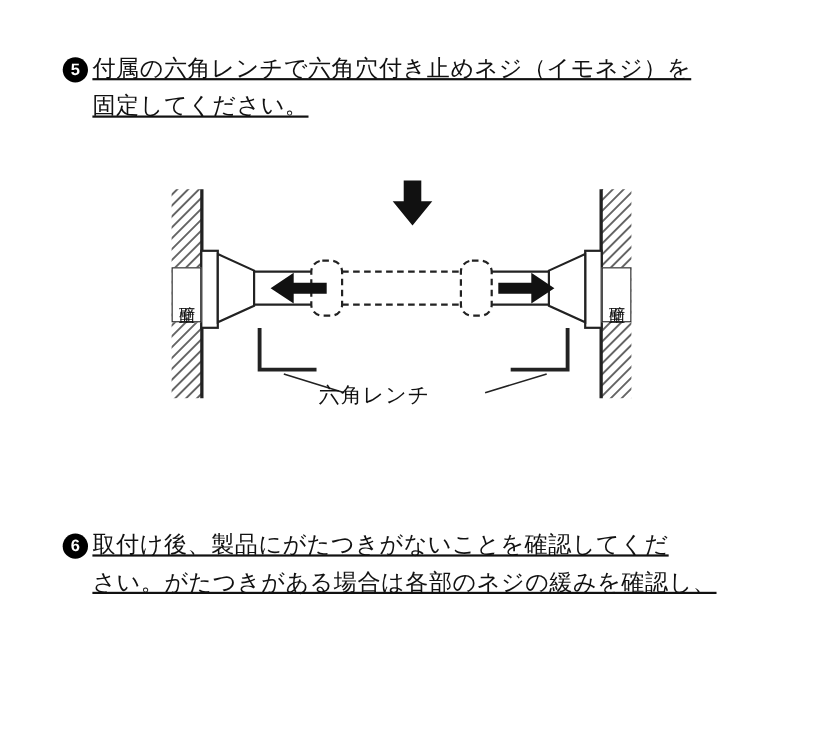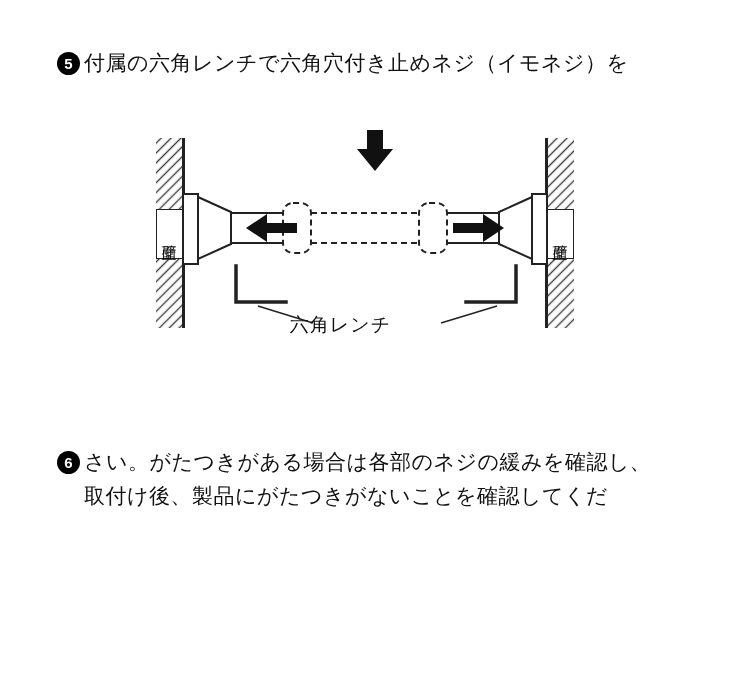--- a/index.html
+++ b/index.html
@@ -35,21 +35,21 @@
     align-items: center;
     justify-content: center;
     margin-top: 6px;
     margin-right: 4px;
   }
   .step-text {
     font-size: 21px;
     line-height: 34px;
     letter-spacing: 0.5px;
   }
-  .step-text .line { display: block; }
+  .step-text .line { display: block; text-decoration: underline; }
   
   .diagram {
     position: relative;
     width: 681px;
     height: 225px;
     margin-top: 46px;
   }
   .diagram svg { position: absolute; left: 0; top: 0; }
   .wall-label {
     position: absolute;
@@ -83,20 +83,21 @@
 </style>
 </head>
 <body>
 
 <div class="page">
 
   <div class="step step-5">
     <span class="step-num">5</span>
     <div class="step-text">
       <span class="line">付属の六角レンチで六角穴付き止めネジ（イモネジ）を</span>
+      <span class="line">固定してください。</span>
     </div>
   </div>
 
   <div class="diagram">
     <svg width="750" height="225" viewBox="0 0 750 225">
       <defs>
         <pattern id="hatch" patternUnits="userSpaceOnUse" width="7" height="7" patternTransform="rotate(45)">
           <line x1="3.5" y1="0" x2="3.5" y2="7" stroke="#3d3d3d" stroke-width="1.4"></line>
         </pattern>
       </defs>
@@ -142,18 +143,18 @@
     </svg>
 
     <div class="wall-label left">壁面</div>
     <div class="wall-label right">壁面</div>
     <div class="wrench-label">六角レンチ</div>
   </div>
 
   <div class="step step-6">
     <span class="step-num">6</span>
     <div class="step-text">
+      <span class="line">取付け後、製品にがたつきがないことを確認してくだ</span>
       <span class="line">さい。がたつきがある場合は各部のネジの緩みを確認し、</span>
-      <span class="line">取付け後、製品にがたつきがないことを確認してくだ</span>
     </div>
   </div>
 
 </div>
 
 </body></html>

